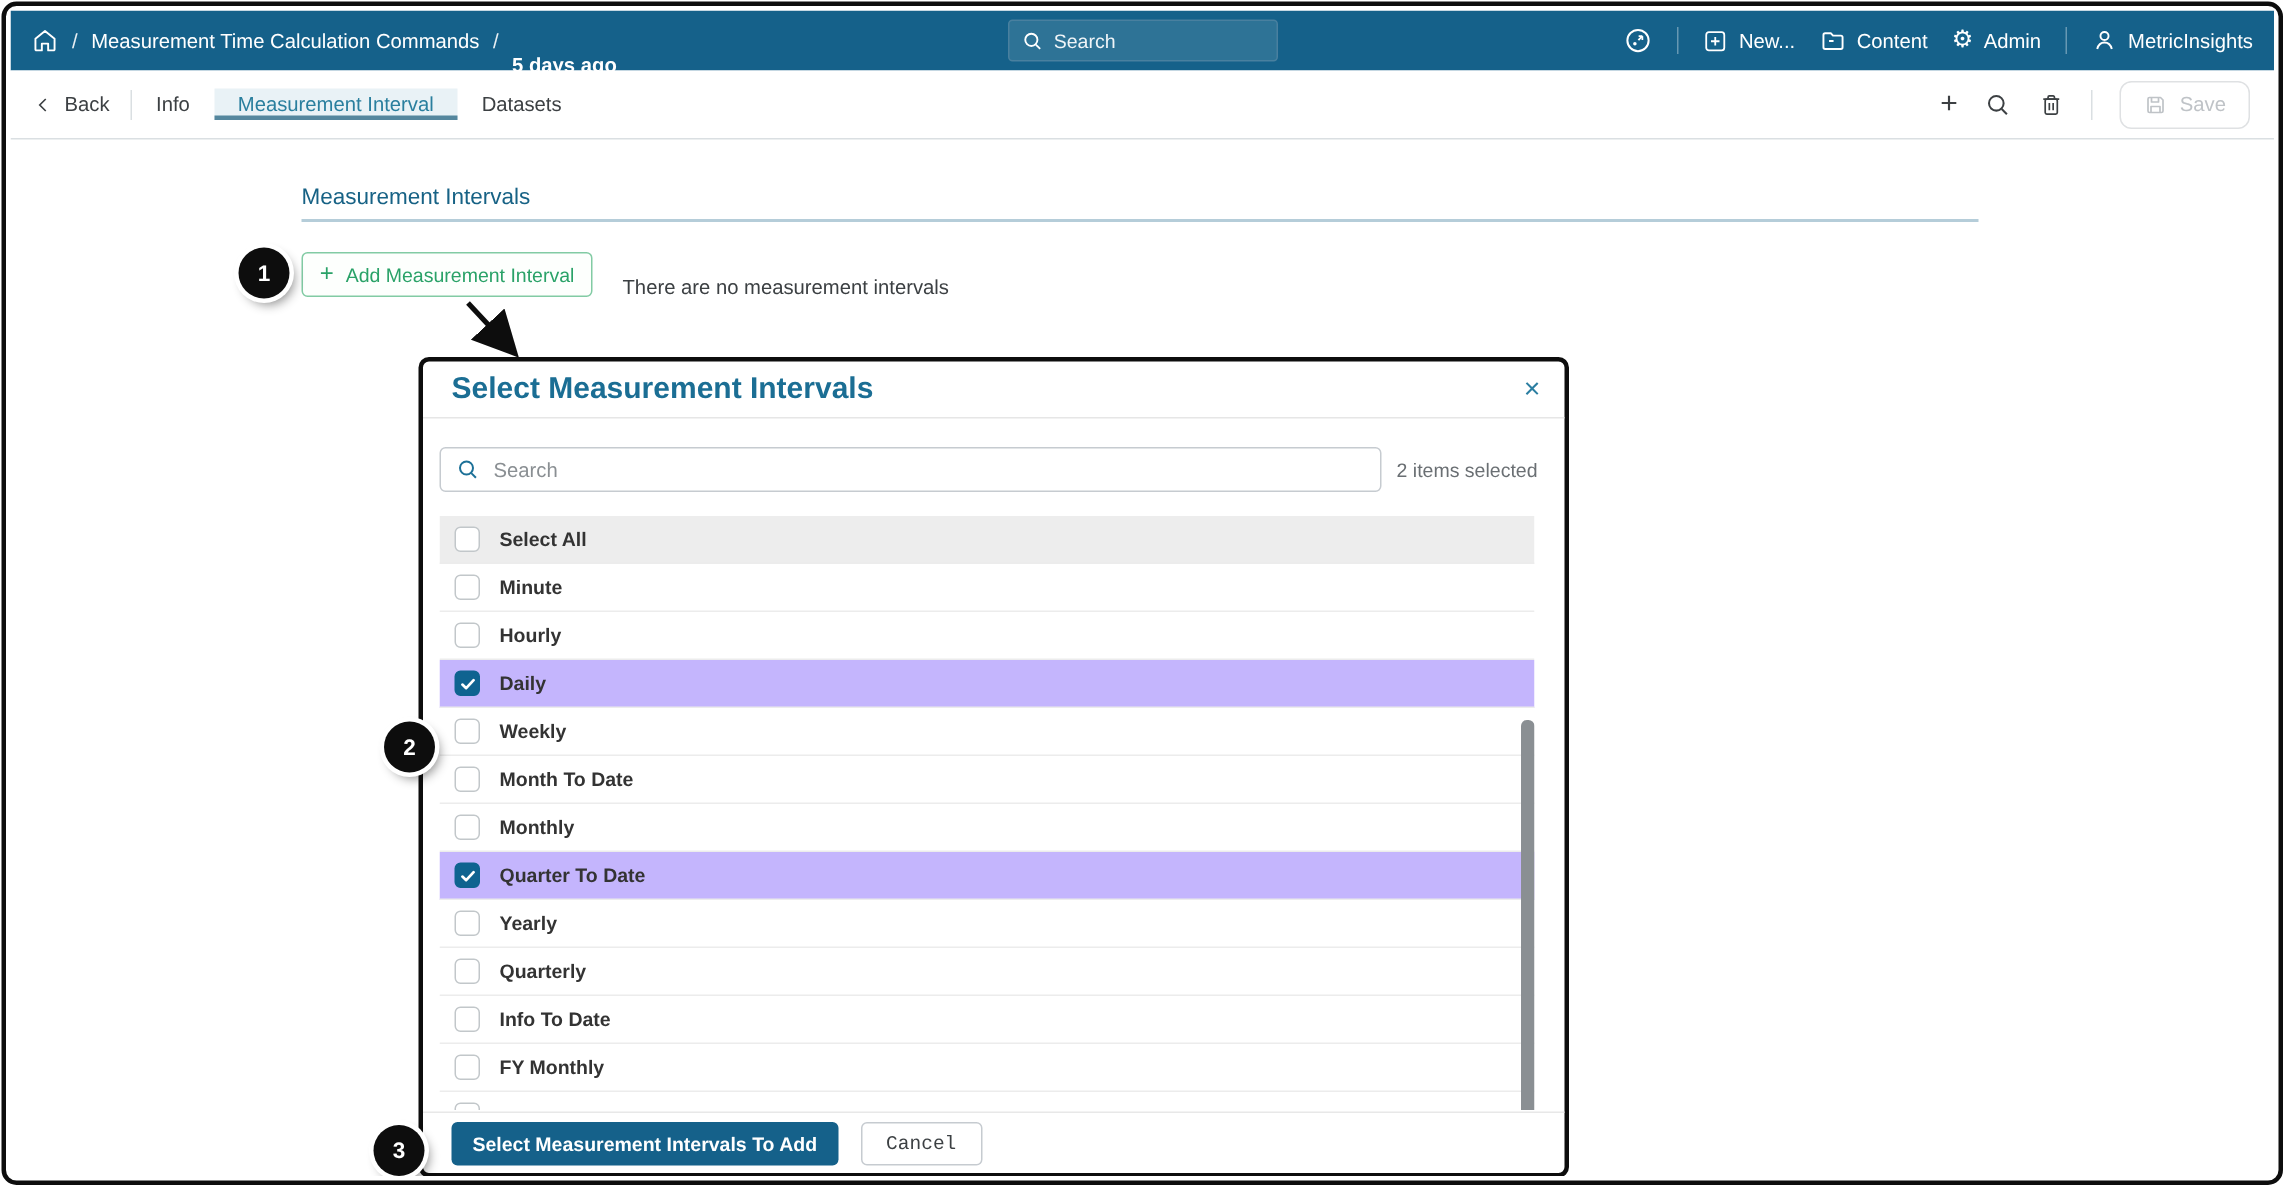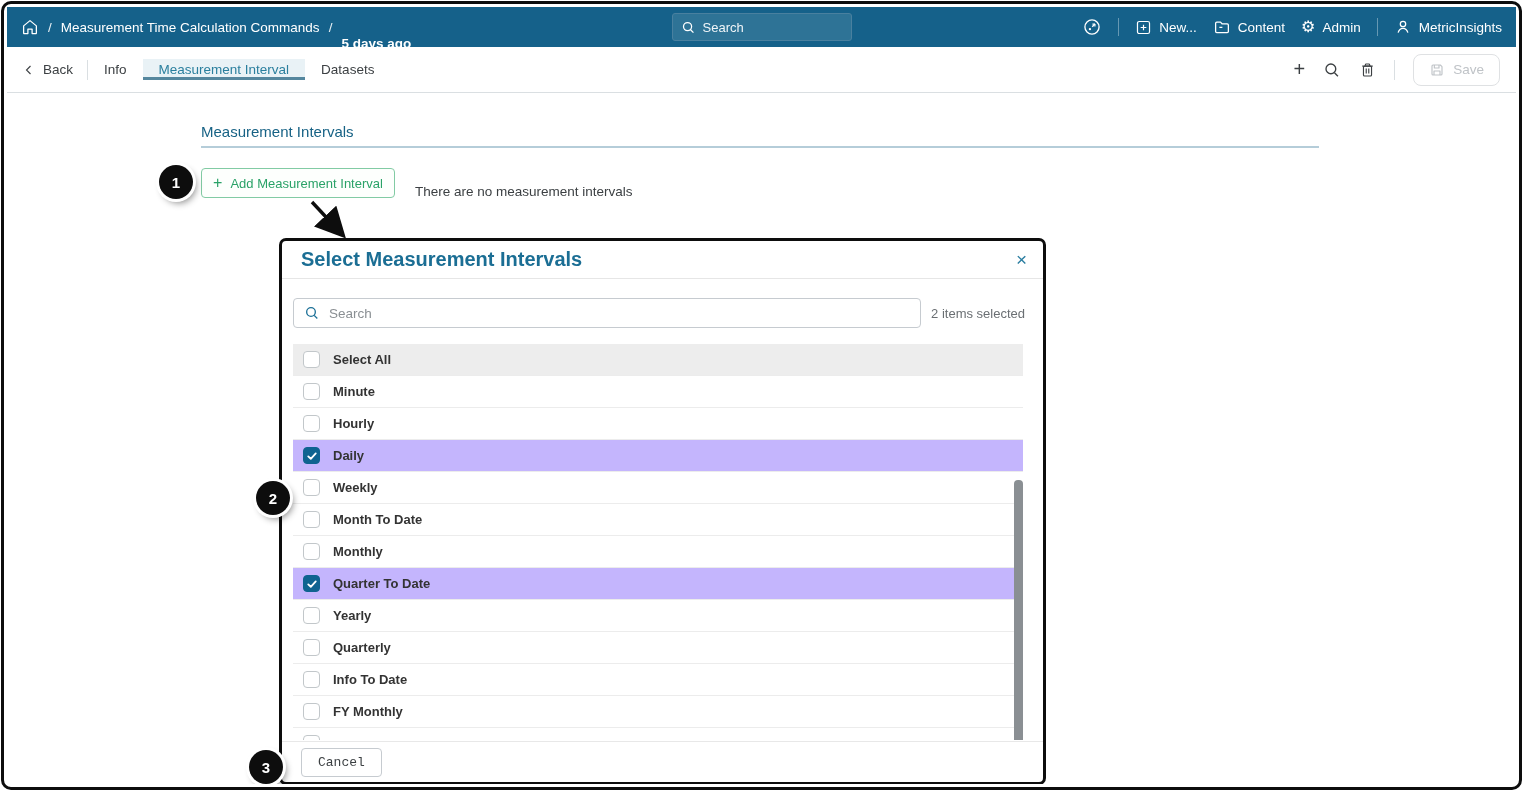--- a/index.html
+++ b/index.html
@@ -334,18 +334,19 @@
     <span class="cb">
       
     </span>
     <span class="lbl"></span>
   </div>
           </div>
       <div class="scrollbar"></div>
     </div>
 
     <div class="modal-footer">
+      <button class="primary-btn">Select Measurement Intervals To Add</button>
       <button class="cancel-btn">Cancel</button>
     </div>
   </div>
 
 </div>
 </div>
 
 </body></html>

